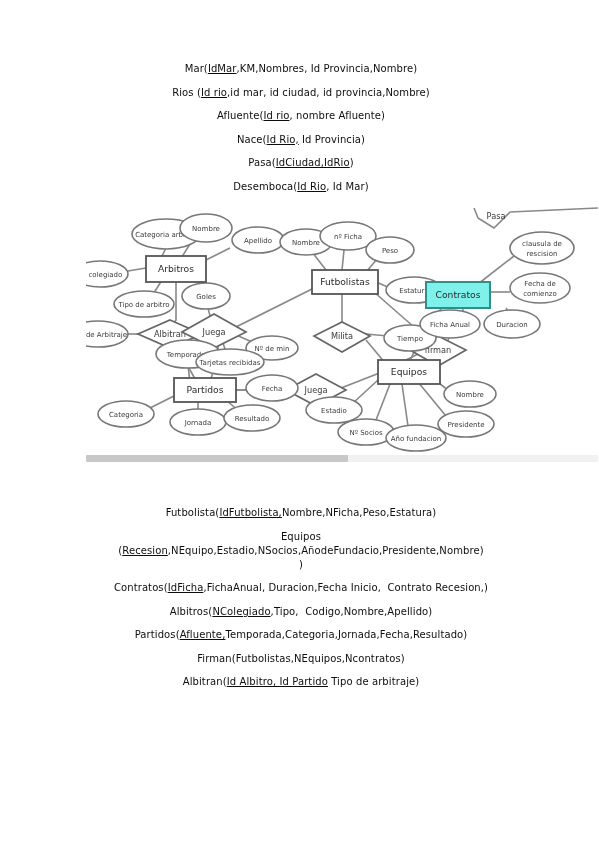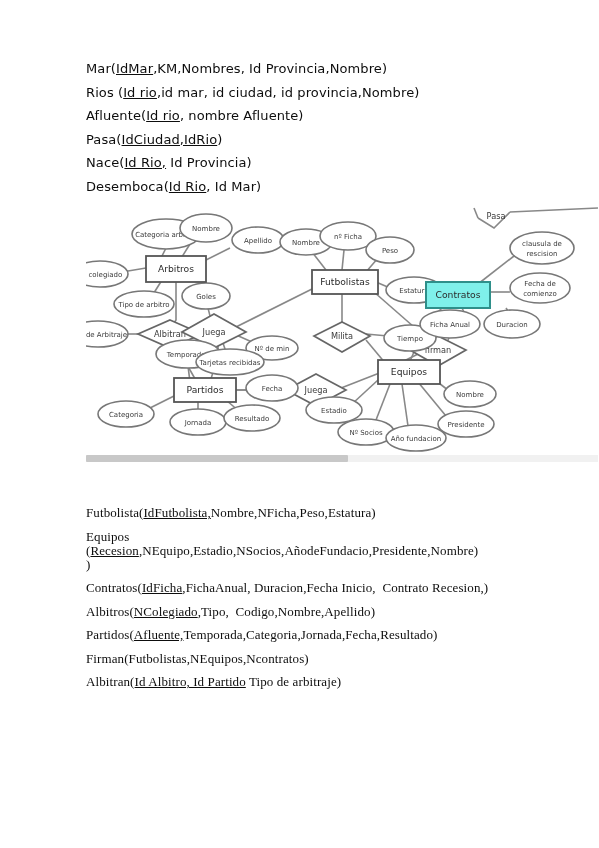--- a/index.html
+++ b/index.html
@@ -9,29 +9,30 @@
     font-family:"DejaVu Sans","Liberation Sans",sans-serif;
     color:#000;
     overflow:hidden;
     position:relative;
   }
   .page{position:absolute;left:0;top:0;width:599px;height:848px;background:#fff;}
 
   
   .text-block{position:absolute;left:86px;width:430px;}
   #top-block{top:62px;}
-  #bottom-block{top:506px;font-family:Liberation Serif, serif;}
+  #bottom-block{top:506px;}
 
   .line{
-    font-size:13px;
+    font-size:10px;
     line-height:13px;
     margin-bottom:10.5px;
     white-space:pre-wrap;
     color:#0d0d0d;
     letter-spacing:.1px;
+    text-align:center;
   }
   .line u{text-decoration:underline;text-underline-offset:1px;}
   .tight{margin-bottom:1px;}
 
   
   #diagram-area{
     position:absolute;left:86px;top:200px;width:512px;height:252px;
     overflow:hidden;background:#fff;
   }
   #diagram-svg{display:block;}
@@ -57,22 +58,22 @@
 </style>
 </head>
 <body>
 
 <div class="page">
 
   <div class="text-block" id="top-block">
     <div class="line">Mar(<u>IdMar</u>,KM,Nombres, Id Provincia,Nombre)</div>
     <div class="line">Rios (<u>Id rio</u>,id mar, id ciudad, id provincia,Nombre)</div>
     <div class="line">Afluente(<u>Id rio</u>, nombre Afluente)</div>
+    <div class="line">Nace(<u>Id Rio,</u> Id Provincia)</div>
     <div class="line">Pasa(<u>IdCiudad,IdRio</u>)</div>
-    <div class="line">Nace(<u>Id Rio,</u> Id Provincia)</div>
     <div class="line">Desemboca(<u>Id Rio</u>, Id Mar)</div>
   </div>
 
   <div id="diagram-area">
     <svg id="diagram-svg" width="512" height="252" viewBox="0 0 256 126" xmlns="http://www.w3.org/2000/svg">
 
       <g>
 
         <path class="ln" d="M37,30 L41,22"></path>
         <path class="ln" d="M47,30 L52,22"></path>

